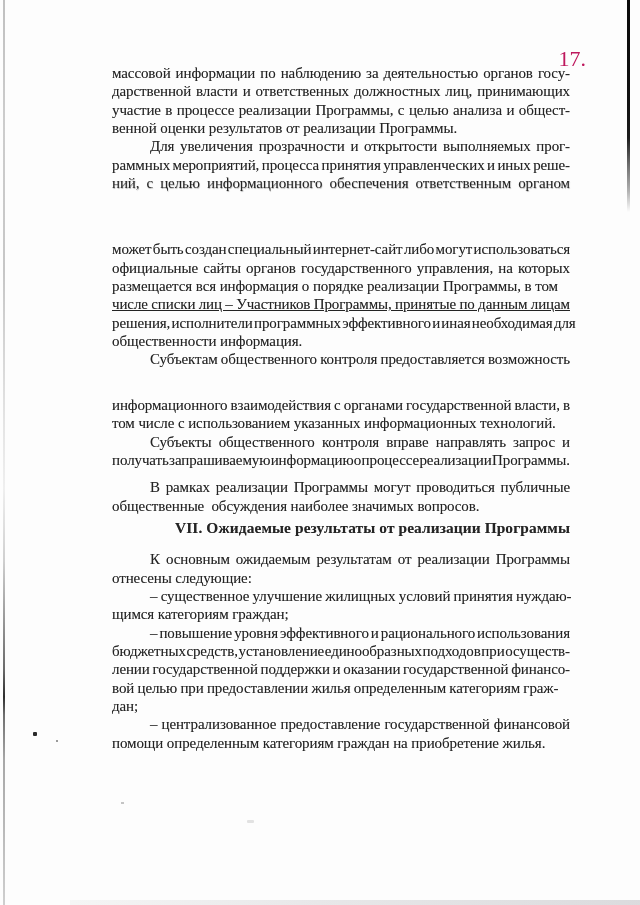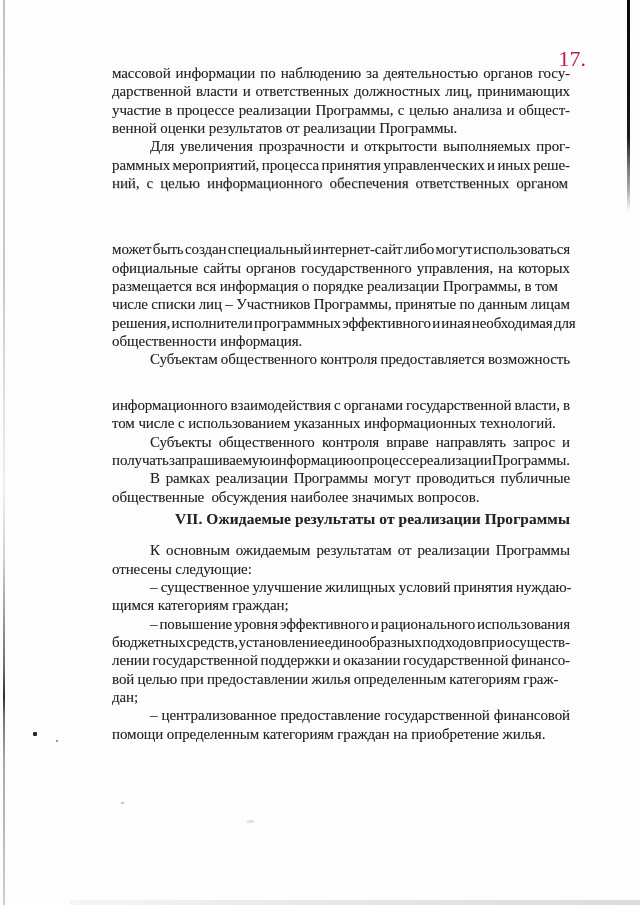--- a/index.html
+++ b/index.html
@@ -84,39 +84,39 @@
   <div class="content">
       <div class="para">
         <div class="line" style="word-spacing: 1.37723px;"><span>массовой информации по наблюдению за деятельностью органов госу-</span></div>
         <div class="line" style="word-spacing: 1.29688px;"><span>дарственной власти и ответственных должностных лиц, принимающих</span></div>
         <div class="line" style="word-spacing: 0.807292px;"><span>участие в процессе реализации Программы, с целью анализа и общест-</span></div>
         <div class="line"><span>венной оценки результатов от реализации Программы.</span></div>
       </div>
       <div class="para">
         <div class="line indent" style="word-spacing: 2.10417px;"><span>Для увеличения прозрачности и открытости выполняемых прог-</span></div>
         <div class="line" style="word-spacing: -1.19866px;"><span>раммных мероприятий, процесса принятия управленческих и иных реше-</span></div>
-        <div class="line distorted" style="word-spacing: 3.4375px;"><span>ний, с целью информационного обеспечения ответственных органом</span></div>
+        <div class="line distorted" style="word-spacing: 3.4375px;"><span>ний, с целью информационного обеспечения ответственным органом</span></div>
         <div class="line" style="word-spacing: -2.27902px; margin-top: 48px;"><span>может быть создан специальный интернет-сайт либо могут использоваться</span></div>
         <div class="line" style="word-spacing: 1.53385px;"><span>официальные сайты органов государственного управления, на которых</span></div>
         <div class="line"><span>размещается вся информация о порядке реализации Программы, в том</span></div>
-        <div class="line" style="word-spacing: -0.267361px;"><span>числе списки лиц – Участников Программы, принятые по данным лицам</span></div>
+        <div class="line" style="word-spacing: -0.267361px; text-decoration: underline;"><span>числе списки лиц – Участников Программы, принятые по данным лицам</span></div>
         <div class="line" style="word-spacing: -2.36384px;"><span>решения, исполнители программных эффективного и иная необходимая для</span></div>
         <div class="line"><span>общественности информация.</span></div>
       </div>
       <div class="para">
         <div class="line indent" style="word-spacing: -0.46875px;"><span>Субъектам общественного контроля предоставляется возможность</span></div>
         <div class="line" style="word-spacing: -0.544271px; margin-top: 27px;"><span>информационного взаимодействия с органами государственной власти, в</span></div>
         <div class="line"><span>том числе с использованием указанных информационных технологий.</span></div>
       </div>
       <div class="para">
         <div class="line indent" style="word-spacing: 3.47396px;"><span>Субъекты общественного контроля вправе направлять запрос и</span></div>
         <div class="line" style="word-spacing: -3.30729px;"><span>получать запрашиваемую информацию о процессе реализации Программы.</span></div>
       </div>
       <div class="para">
-        <div class="line indent" style="word-spacing: 2.08594px;"><span>В рамках реализации Программы могут проводиться публичные</span></div>
+        <div class="line indent" style="word-spacing: 2.08594px; margin-top: 9px;"><span>В рамках реализации Программы могут проводиться публичные</span></div>
         <div class="line"><span>общественные&nbsp; обсуждения наиболее значимых вопросов.</span></div>
       </div>
       <div class="heading">VII. Ожидаемые результаты от реализации Программы</div>
       <div class="para">
         <div class="line indent" style="word-spacing: 2.33333px;"><span>К основным ожидаемым результатам от реализации Программы</span></div>
         <div class="line"><span>отнесены следующие:</span></div>
       </div>
       <div class="para">
         <div class="line indent" style="word-spacing: -0.377604px;"><span>– существенное улучшение жилищных условий принятия нуждаю-</span></div>
         <div class="line"><span>щимся категориям граждан;</span></div>

